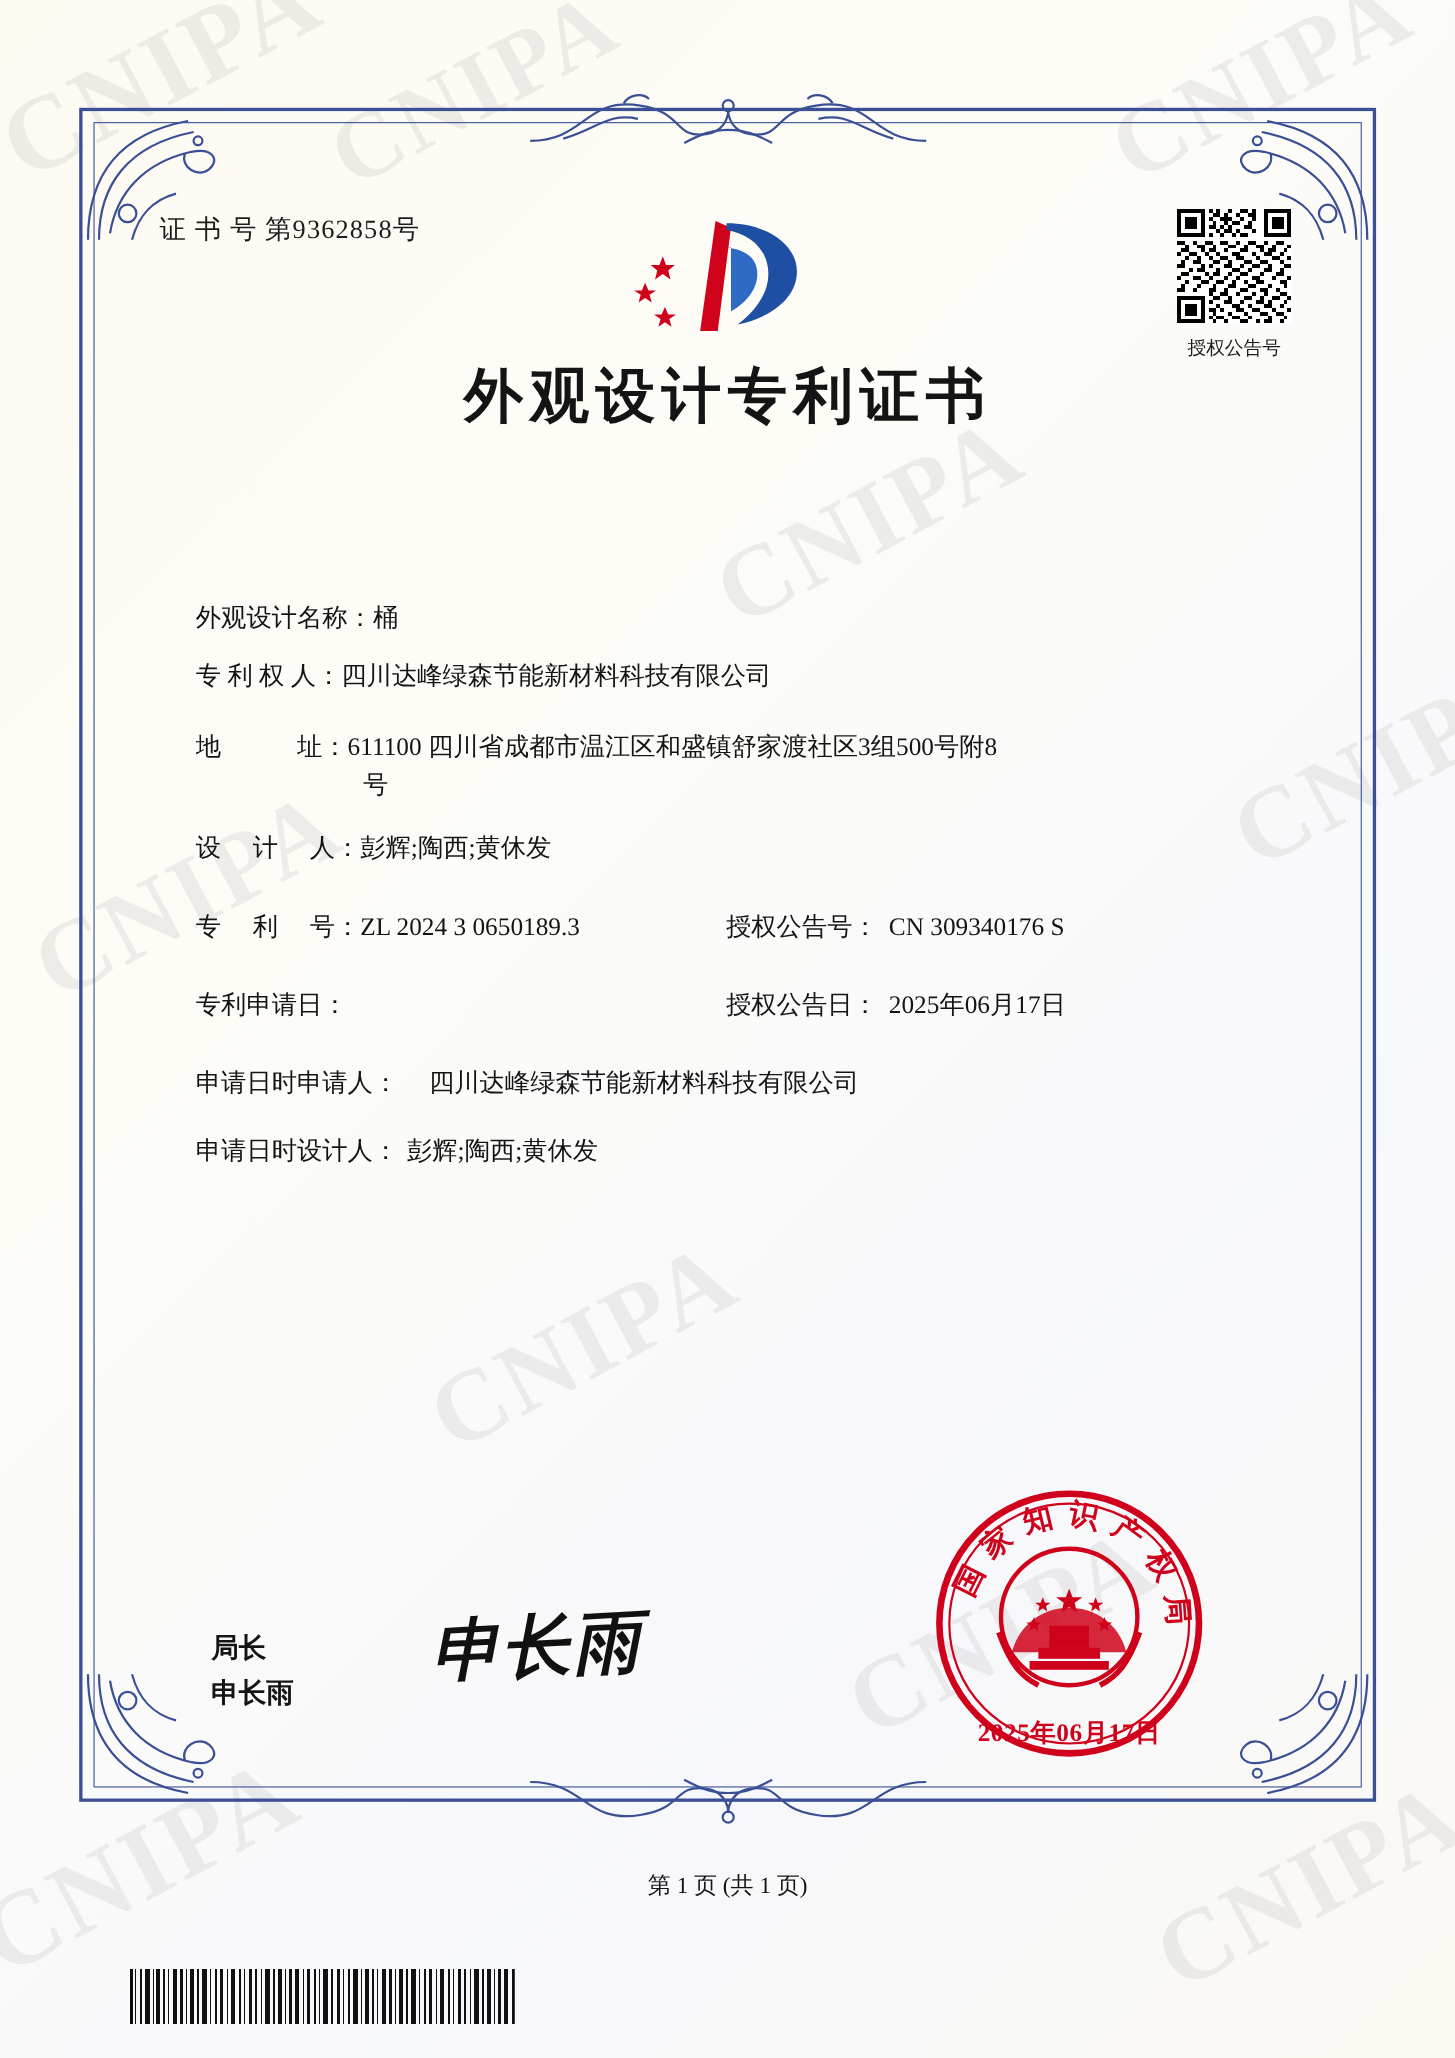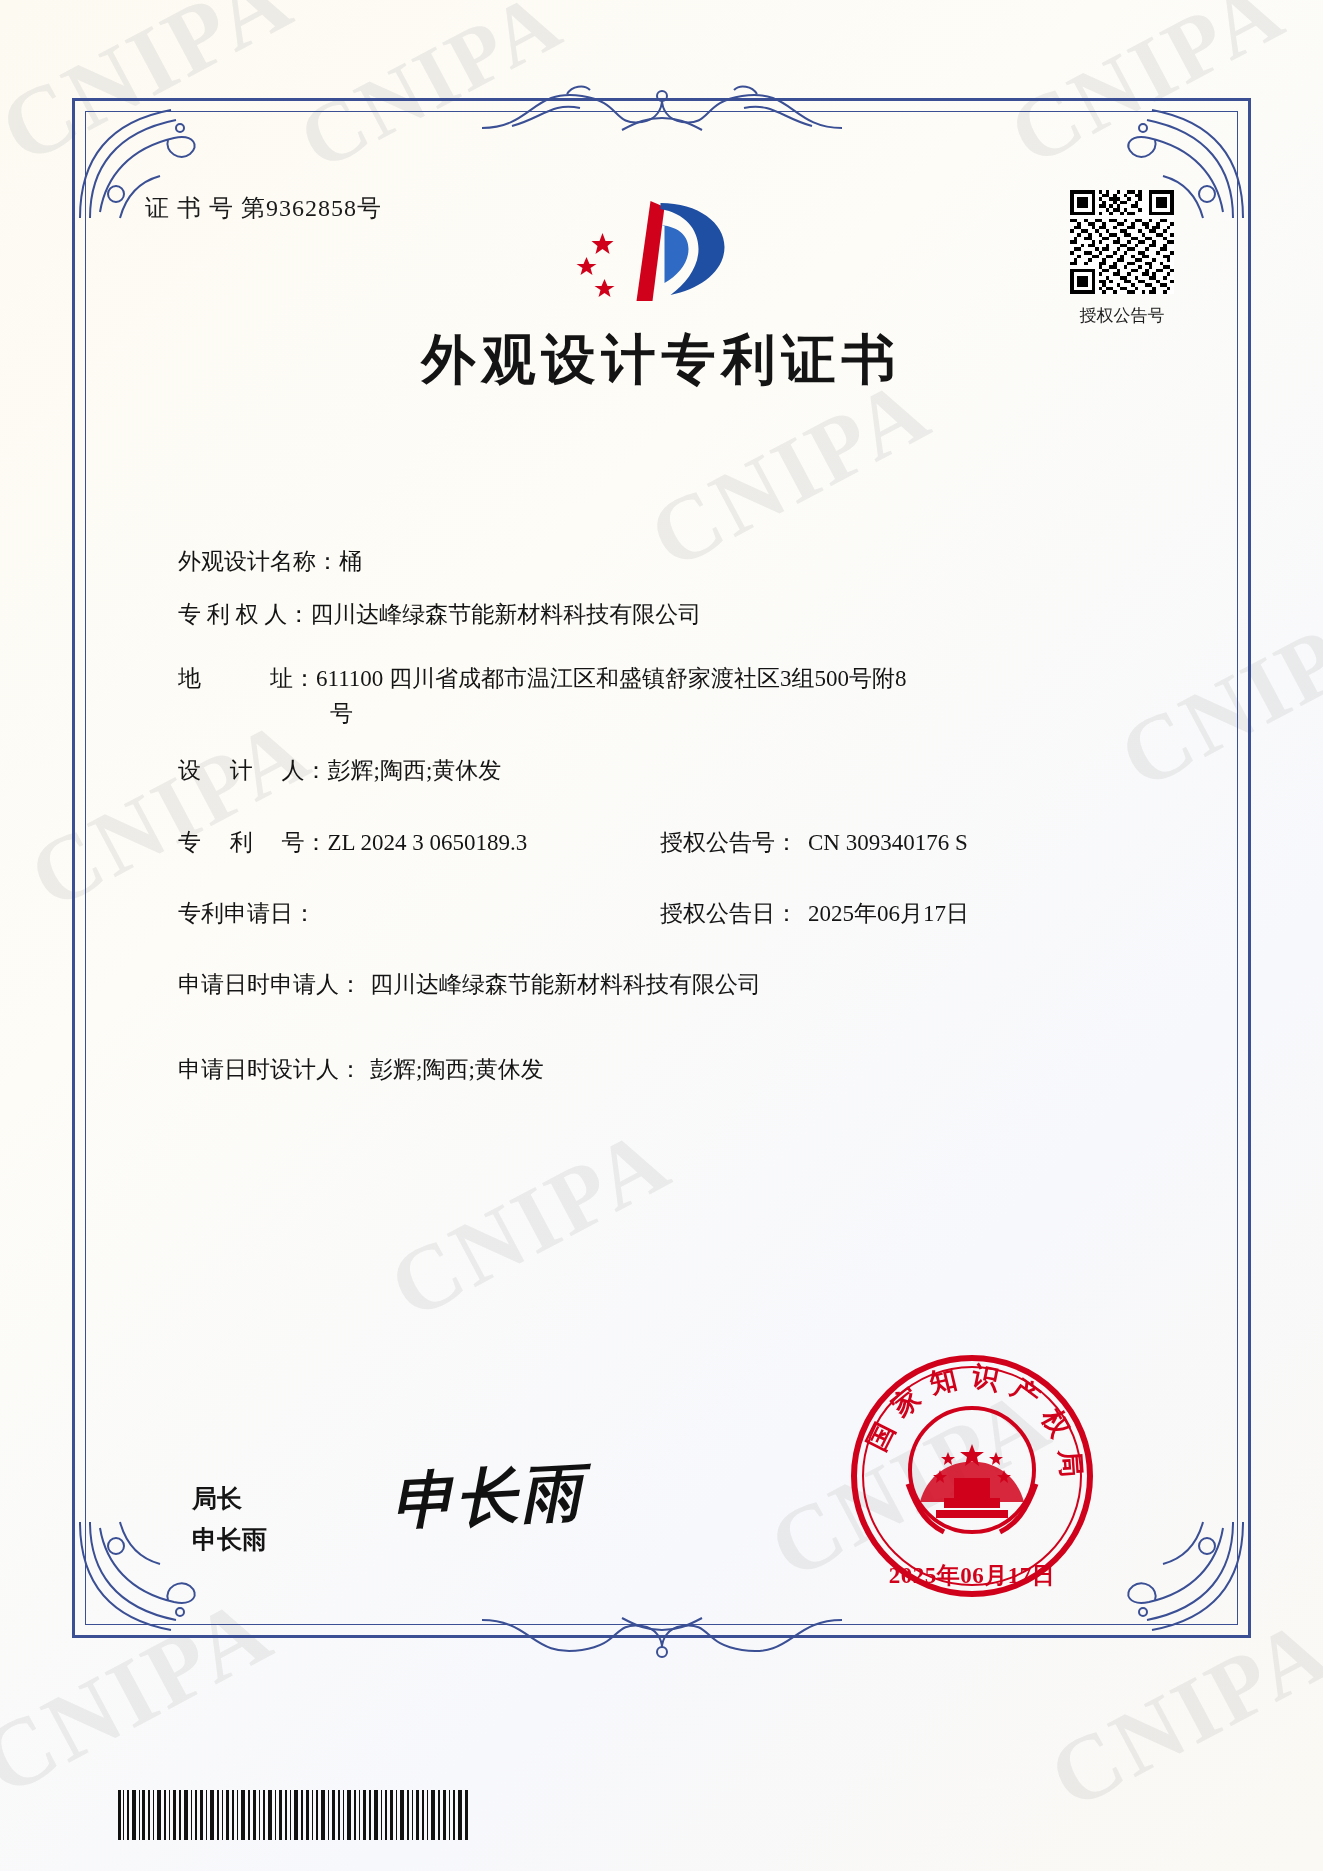--- a/index.html
+++ b/index.html
@@ -576,21 +576,21 @@
     <div class="frow two-col" style="margin-bottom:38px;">
       <span class="col-left">
         <span class="flabel">专利申请日：</span>
       </span>
       <span class="col-right">
         <span class="flabel">授权公告日：</span>
         <span class="fvalue" style="padding-left:10px;">2025年06月17日</span>
       </span>
     </div>
 
-    <div class="frow" style="margin-bottom:51px;">
+    <div class="frow" style="margin-bottom:28px;gap:20px;">
       <span class="flabel">申请日时申请人：</span>
       <span class="fvalue" style="padding-left:8px;">四川达峰绿森节能新材料科技有限公司</span>
     </div>
 
     <div class="frow" style="margin-bottom:0;">
       <span class="flabel">申请日时设计人：</span>
       <span class="fvalue" style="padding-left:8px;">彭辉;陶西;黄休发</span>
     </div>
 
   </div>
@@ -625,20 +625,21 @@
 
     <defs>
       <path id="sealArc" d="M 124,124 m -90,0 a 90,90 0 1,1 180,0" transform="rotate(0 124 124)"></path>
     </defs>
     <text font-family="'Liberation Serif', serif" font-size="27" font-weight="bold" fill="#d0021b" letter-spacing="12">
       <textPath href="#sealArc" startOffset="8%">国家知识产权局</textPath>
     </text>
   </svg>
   <div class="seal-date">2025年06月17日</div>
 
+  <div class="page-num">第 1 页 (共 1 页)</div>
 
   <svg class="barcode" viewBox="0 0 350 50" shape-rendering="crispEdges">
     <g fill="#111111">
       <rect x="0" y="0" width="3" height="50"></rect>
         <rect x="5" y="0" width="1" height="50"></rect>
       <rect x="9" y="0" width="2" height="50"></rect>
         <rect x="14" y="0" width="4" height="50"></rect>
       <rect x="21" y="0" width="1" height="50"></rect>
         <rect x="24" y="0" width="3" height="50"></rect>
       <rect x="30" y="0" width="2" height="50"></rect>

